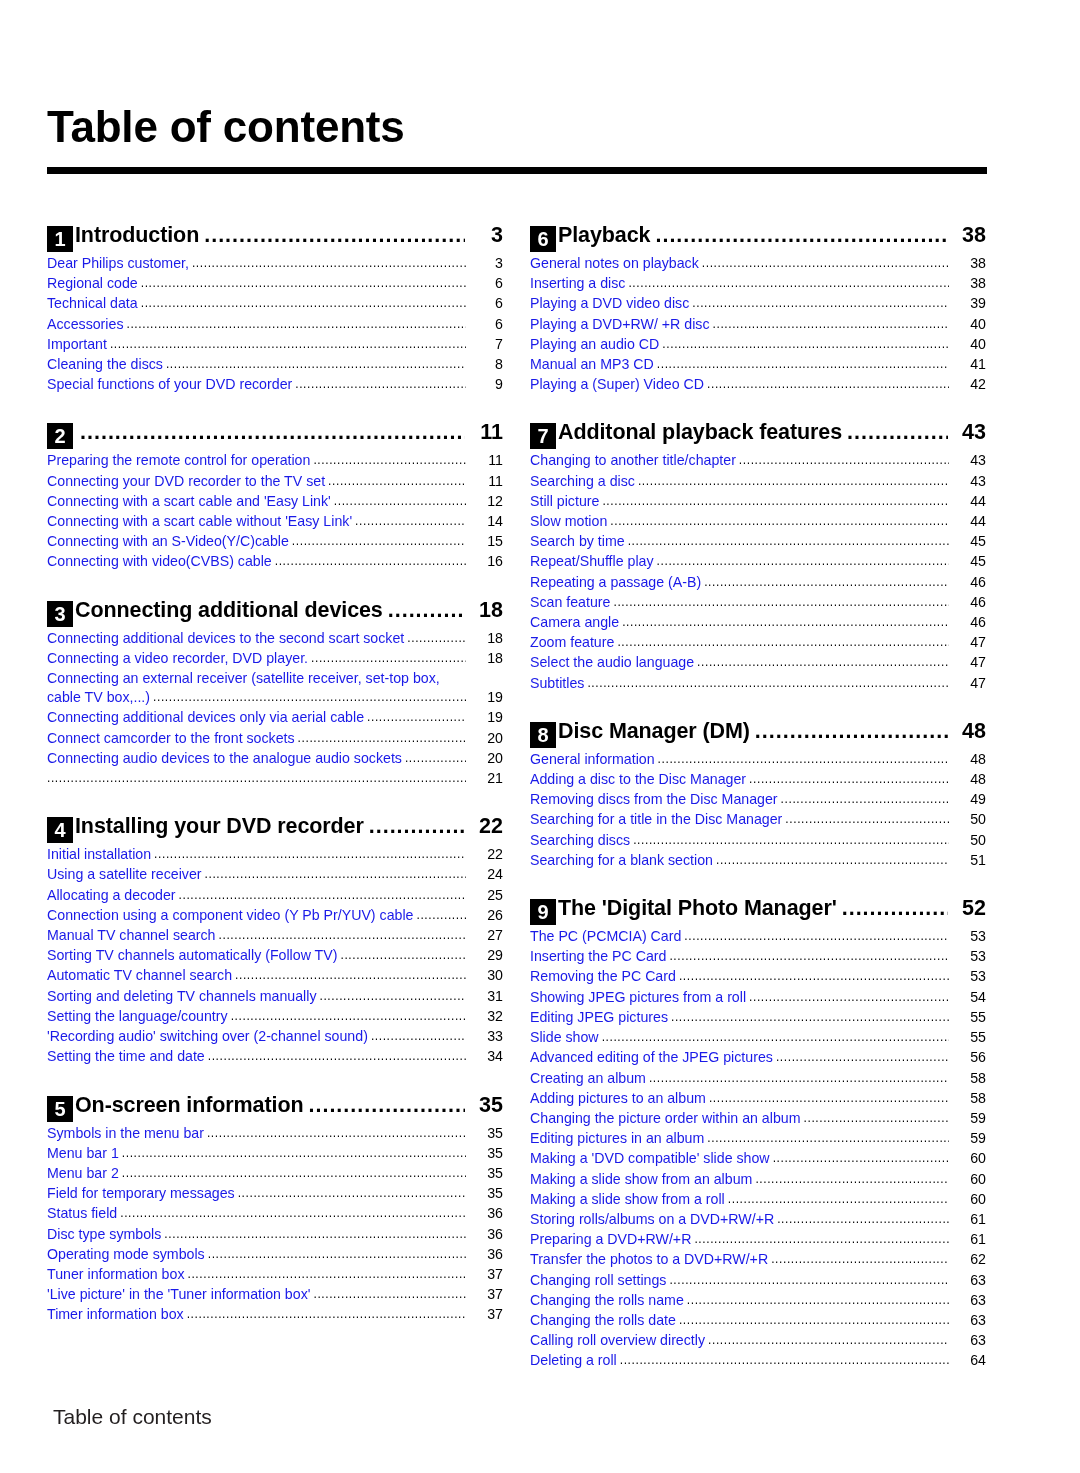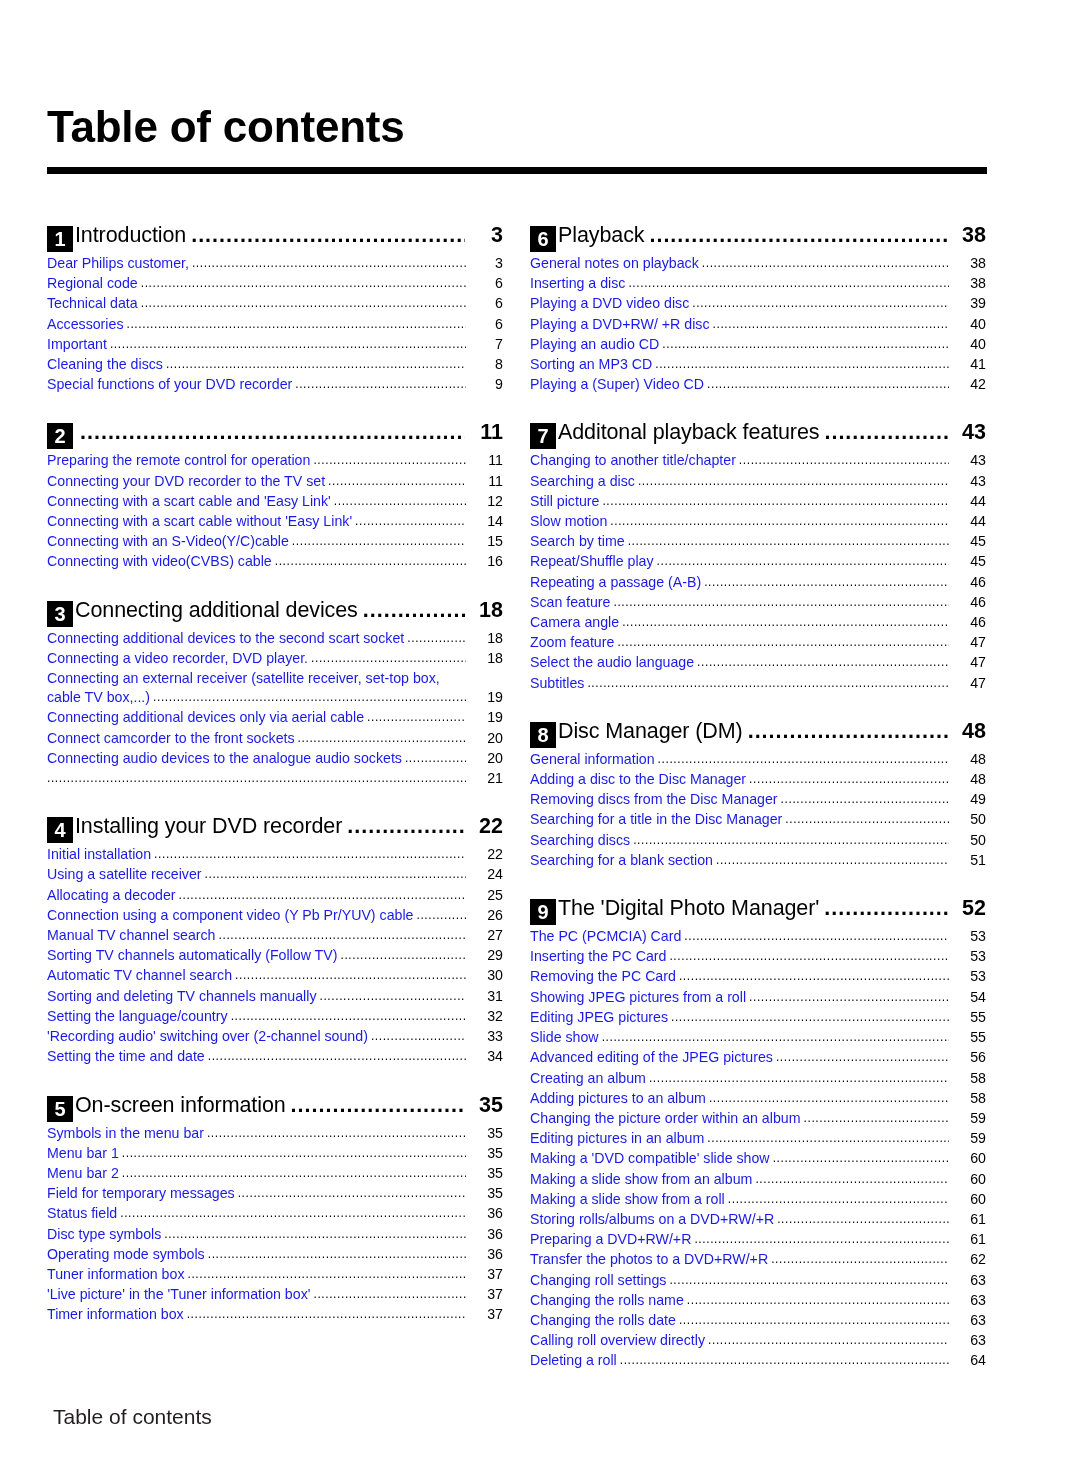--- a/index.html
+++ b/index.html
@@ -83,21 +83,21 @@
     line-height: 26px;
     text-align: center;
     position: relative;
     top: 4px;
     margin-right: 2px;
     font-family: "Liberation Sans", sans-serif;
   }
   .sec-title {
     flex: 0 0 auto;
     font-size: 21.5px;
-    font-weight: normal;
+    font-weight: bold;
     color: #000000;
     white-space: nowrap;
     letter-spacing: -0.1px;
   }
   .sec-dots {
     flex: 1 1 auto;
     overflow: hidden;
     white-space: nowrap;
     font-size: 21.5px;
     font-weight: bold;
@@ -472,21 +472,21 @@
               <span class="entry-text">Playing a DVD+RW/ +R disc</span>
               <span class="entry-dots">............................................................................................................................................................................................................................</span>
               <span class="entry-page">40</span>
             </li>
             <li class="entry">
               <span class="entry-text">Playing an audio CD</span>
               <span class="entry-dots">............................................................................................................................................................................................................................</span>
               <span class="entry-page">40</span>
             </li>
             <li class="entry">
-              <span class="entry-text">Sorting an MP3 CD</span>
+              <span class="entry-text">Manual an MP3 CD</span>
               <span class="entry-dots">............................................................................................................................................................................................................................</span>
               <span class="entry-page">41</span>
             </li>
             <li class="entry">
               <span class="entry-text">Playing a (Super) Video CD</span>
               <span class="entry-dots">............................................................................................................................................................................................................................</span>
               <span class="entry-page">42</span>
             </li>
           </ul>
         </div>

